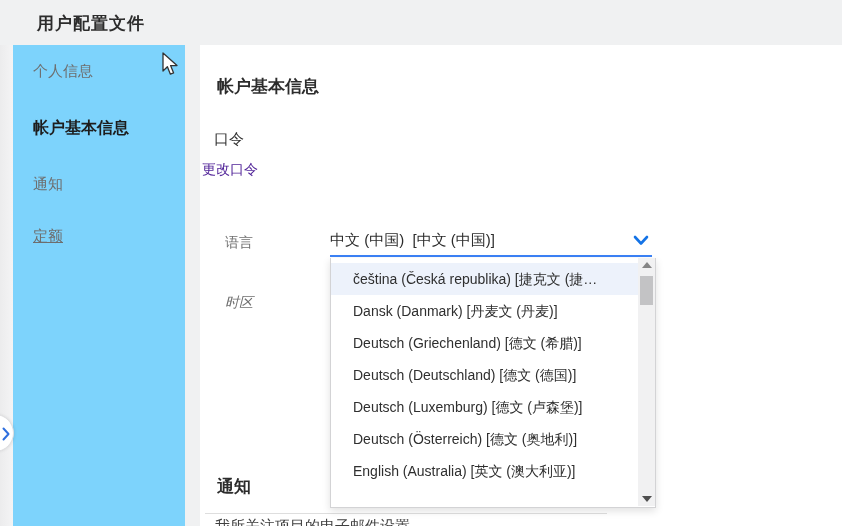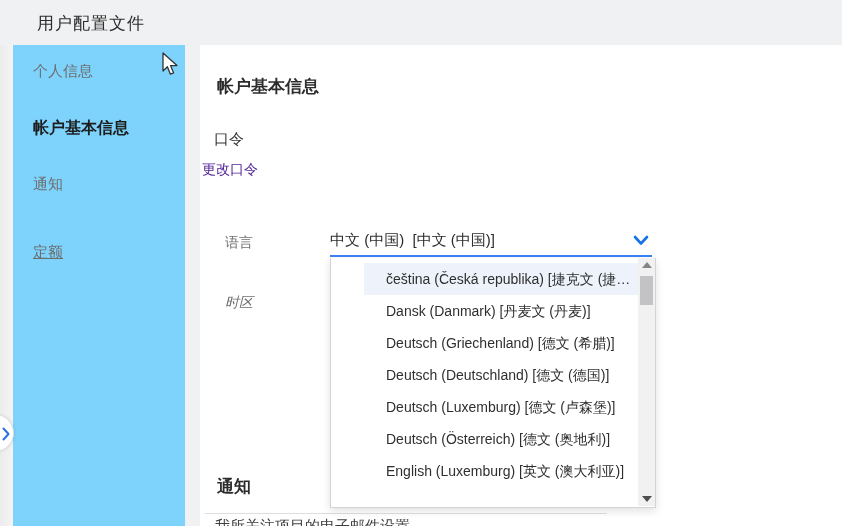--- a/index.html
+++ b/index.html
@@ -2,37 +2,37 @@
 <html><head>
 <meta charset="utf-8">
 <style>
   * { margin:0; padding:0; box-sizing:border-box; }
   html,body { width:842px; height:526px; }
   body { font-family:"Liberation Sans","DejaVu Sans",sans-serif; background:#fff; }
   .page { position:relative; width:842px; height:526px; overflow:hidden; background:#fff; }
 
   
   .header { position:absolute; left:0; top:0; width:842px; height:45px; background:#f0f1f2; z-index:3; }
-  .header-title { position:absolute; left:37px; top:12px; font-size:17px; font-weight:normal; color:#2c2c2c; letter-spacing:1px; }
+  .header-title { position:absolute; left:37px; top:12px; font-size:17px; font-weight:bold; color:#2c2c2c; letter-spacing:1px; }
 
   
   .left-rail { position:absolute; left:0; top:45px; width:13px; height:481px;
     background:linear-gradient(to right,#ececed,#f4f4f5); z-index:2; }
   .expand-btn { position:absolute; left:-24px; top:414px; width:38px; height:38px; border-radius:50%;
     background:#fff; border:1px solid #e0e0e2; box-shadow:1px 0 3px rgba(0,0,0,.08); z-index:4; }
   .expand-btn svg { position:absolute; right:3px; top:12px; }
 
   
   .sidebar { position:absolute; left:13px; top:45px; width:172px; height:481px; background:#7dd3fc; z-index:2; }
   .side-item { position:absolute; left:20px; height:20px; font-size:15px; color:#6e6e6e; cursor:pointer; white-space:nowrap; }
   .side-item.active { font-weight:bold; color:#1d1d1d; font-size:16px; }
   .side-item:nth-of-type(1) { top:17px; }
   .side-item:nth-of-type(2) { top:73px; }
   .side-item:nth-of-type(3) { top:130px; }
-  .side-item:nth-of-type(4) { top:198px;text-decoration:underline; }
+  .side-item:nth-of-type(4) { top:182px;text-decoration:underline; }
 
   
   .gutter { position:absolute; left:185px; top:45px; width:15px; height:481px; background:#f0f1f2; }
 
   
   .main { position:absolute; left:200px; top:45px; width:642px; height:481px; background:#fff; }
   .section-title { position:absolute; left:17px; top:30px; font-size:17px; font-weight:bold; color:#2c2c2c; }
   .pwd-label { position:absolute; left:14px; top:85px; font-size:15px; color:#323232; }
   .pwd-link { position:absolute; left:2px; top:116px; font-size:14px; color:#4c1d95; cursor:pointer; text-decoration:none; }
   .field-label { position:absolute; left:25px; font-size:14px; color:#707070; }
@@ -41,21 +41,21 @@
 
   .select { position:absolute; left:130px; top:181px; width:322px; height:31px;
     border-bottom:2px solid #3b82f6; cursor:pointer; }
   .select-value { position:absolute; left:0; top:5px; font-size:15px; color:#2c2c2c; white-space:pre; }
   .select-chevron { position:absolute; right:3px; top:9px; }
 
   
   .dropdown { position:absolute; left:130px; top:213px; width:326px; height:250px; background:#fff;
     border:1px solid #d3d3d5; border-top:none; box-shadow:0 3px 8px rgba(0,0,0,.12);
     overflow:hidden; z-index:5; }
-  .dd-list { position:absolute; left:0; top:5px; width:326px;padding-left:33px; }
+  .dd-list { position:absolute; left:0; top:5px; width:326px; }
   .dd-item { height:32px; line-height:32px; padding-left:22px; font-size:14px; color:#2f2f2f;
     white-space:nowrap; overflow:hidden; cursor:pointer; }
   .dd-item.highlighted { background:#edf2fb; }
 
   
   .dd-scrollbar { position:absolute; right:0; top:0; width:17px; height:248px; background:#f1f1f2; z-index:6; }
   .dd-scroll-up { position:absolute; top:4px; left:4px; width:0; height:0;
     border-left:5px solid transparent; border-right:5px solid transparent; border-bottom:6px solid #858585; }
   .dd-scroll-down { position:absolute; bottom:4px; left:4px; width:0; height:0;
     border-left:5px solid transparent; border-right:5px solid transparent; border-top:6px solid #4f4f4f; }
@@ -111,21 +111,21 @@
     <div class="field-label tz-label">时区</div>
 
     <div class="dropdown">
       <div class="dd-list">
         <div class="dd-item highlighted">čeština (Česká republika) [捷克文 (捷…</div>
         <div class="dd-item">Dansk (Danmark) [丹麦文 (丹麦)]</div>
         <div class="dd-item">Deutsch (Griechenland) [德文 (希腊)]</div>
         <div class="dd-item">Deutsch (Deutschland) [德文 (德国)]</div>
         <div class="dd-item">Deutsch (Luxemburg) [德文 (卢森堡)]</div>
         <div class="dd-item">Deutsch (Österreich) [德文 (奥地利)]</div>
-        <div class="dd-item">English (Luxemburg) [英文 (澳大利亚)]</div>
+        <div class="dd-item">English (Australia) [英文 (澳大利亚)]</div>
       </div>
       <div class="dd-scrollbar">
         <div class="dd-scroll-up"></div>
         <div class="dd-thumb"></div>
         <div class="dd-scroll-down"></div>
       </div>
     </div>
 
     <div class="notif-title">通知</div>
     <div class="notif-divider"></div>

